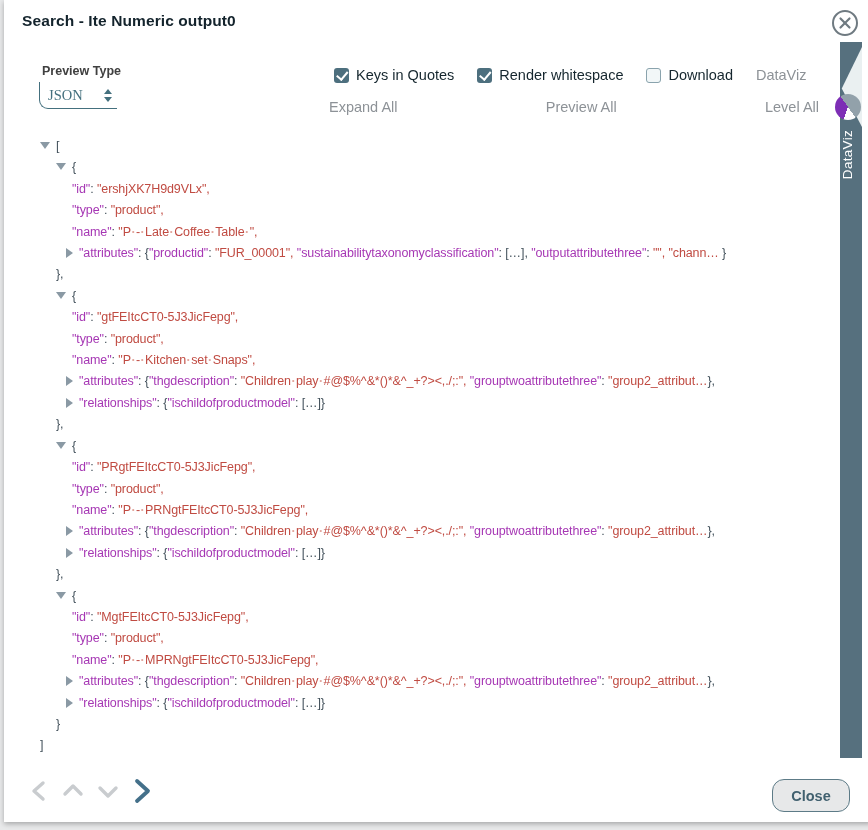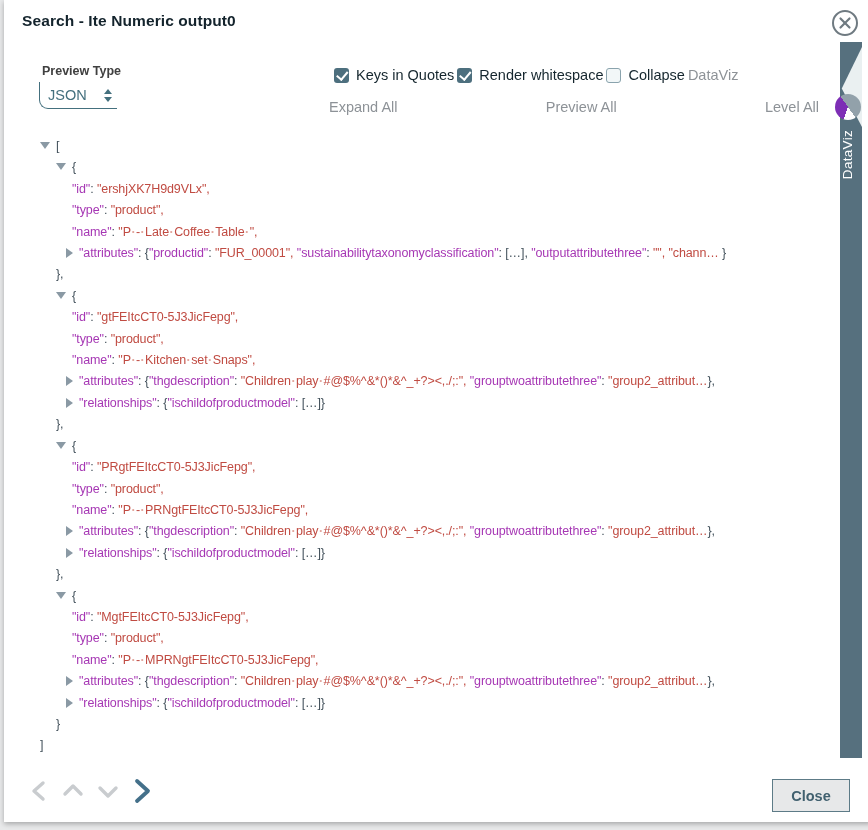--- a/index.html
+++ b/index.html
@@ -11,29 +11,29 @@
   
   .title { position:absolute; left:18px; top:12px; font-size:15.5px; font-weight:bold;
     color:#13232c; letter-spacing:.1px; }
   .close-x { position:absolute; right:13px; top:9px; width:28px; height:28px; cursor:pointer; }
 
   
   .sel-group { position:absolute; top:64px; width:78px; }
   .sel-group .lbl { font-size:12.5px; font-weight:bold; color:#404040; margin:0 0 4px 3px; white-space:nowrap; }
   .sel-box { height:27px; display:flex; align-items:center; justify-content:space-between;
     border-left:1px solid #44707e; border-bottom:1px solid #44707e;
-    border-bottom-left-radius:9px; padding:0 5px 0 8px; cursor:pointer; }
+    border-bottom-left-radius:9px; padding:0 5px 0 8px; cursor:pointer;font-family:Liberation Serif, serif; }
   .sel-box .val { font-size:14.5px; color:#44707e; }
   .spin { display:flex; flex-direction:column; gap:3px; }
   .spin i { width:0; height:0; border-left:4px solid transparent; border-right:4px solid transparent; }
   .spin .up { border-bottom:5px solid #44707e; }
   .spin .down { border-top:5px solid #44707e; }
 
   
-  .opts { position:absolute; left:330px; top:67px; display:flex; align-items:center; gap:3px; }
+  .opts { position:absolute; left:330px; top:67px; display:flex; align-items:center; gap:23px; }
   .opt { display:flex; align-items:center; cursor:pointer; }
   .cb { width:15px; height:15px; border-radius:3px; display:inline-block; position:relative;
     margin-right:7px; flex:none; }
   .cb.checked { background:#4d6f7e; }
   .cb.checked::after { content:""; position:absolute; left:4.5px; top:1.5px; width:4.5px; height:8.5px;
     border:solid #fff; border-width:0 2px 2px 0; transform:rotate(40deg); }
   .cb.unchecked { background:#f2f7f8; border:1px solid #8aa3ad; }
   .opt .olbl { font-size:14.5px; color:#15262e; white-space:nowrap; }
   .download { font-size:14.5px; color:#8d9297; cursor:pointer; white-space:nowrap; }
 
@@ -62,21 +62,21 @@
     -webkit-clip-path:polygon(100% 0, 8% 52%, 100% 100%); clip-path:polygon(100% 0, 8% 52%, 100% 100%); }
   .pie { position:absolute; top:52px; left:-5px; width:26px; height:26px; border-radius:50%;
     background:conic-gradient(#92a1aa 0 145deg, #fdfdfd 145deg 200deg, #7d2eb5 200deg 325deg, #92a1aa 325deg 360deg); }
   .tab-label { position:absolute; top:84px; left:0; width:22px; color:#ffffff; font-size:13.5px;
     writing-mode:vertical-rl; transform:rotate(180deg); letter-spacing:.3px; padding:4px 0; }
 
   
   .nav { position:absolute; left:22px; top:776px; display:flex; align-items:center; gap:7px; }
   .nav svg { cursor:pointer; display:block; }
   .close-btn { position:absolute; right:22px; top:779px; width:78px; height:33px;
-    background:#e7e8e9; border:1px solid #5d7b87; border-radius:0;
+    background:#e7e8e9; border:1px solid #5d7b87; border-radius:12px;
     font-family:"Liberation Sans", sans-serif; font-size:14.5px; font-weight:bold; color:#41606f;
     cursor:pointer; }
 </style>
 </head>
 <body>
 
 <div class="dialog">
 
   <div class="title">Search - Ite Numeric output0</div>
 
@@ -103,21 +103,21 @@
     <span class="opt">
       <span class="cb checked"></span>
       <span class="olbl">Keys in Quotes</span>
     </span>
     <span class="opt">
       <span class="cb checked"></span>
       <span class="olbl">Render whitespace</span>
     </span>
     <span class="opt">
       <span class="cb unchecked"></span>
-      <span class="olbl">Collapse</span>
+      <span class="olbl">Download</span>
     </span>
     <span class="download">DataViz</span>
   </div>
 
   <div class="actions">
     <span>Expand All</span>
     <span>Preview All</span>
     <span>Level All</span>
   </div>
 

